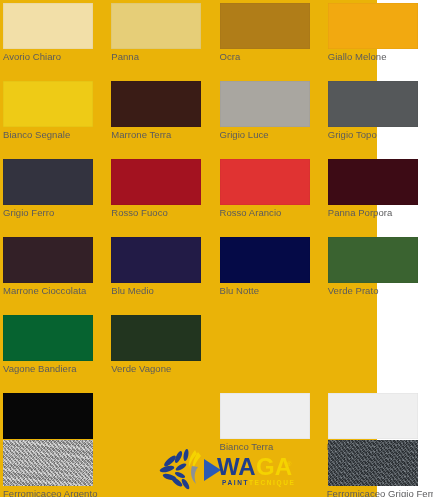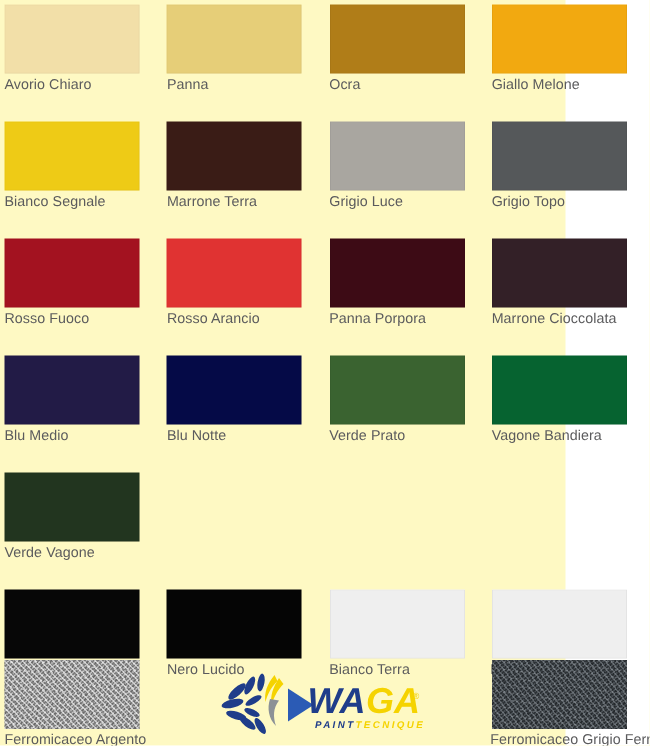--- a/index.html
+++ b/index.html
@@ -14,21 +14,21 @@
     overflow: hidden;
     font-family: "Liberation Sans", sans-serif;
     color: #58585a;
     -webkit-font-smoothing: antialiased;
   }
 
   #chart {
     position: relative;
     width: 377px;
     height: 497px;
-    background: #fef9c3;
+    background: #eab308;
   }
 
   
   .grid {
     position: absolute;
     left: 0;
     top: 0;
     width: 433px;
     display: flex;
     flex-wrap: wrap;
@@ -102,25 +102,24 @@
   }
   .bcell.c0 { left: 0; }
   .bcell.c1 { left: 108.25px; }
   .bcell.c2 { left: 216.5px; }
   .bcell.c3 { left: 324.75px; }
   .bcell.c3 .label { left: 2px; }
 
   
   .logo {
     position: absolute;
-    left: 146px;
+    left: 158px;
     top: 444px;
     width: 136px;
     height: 46px;
-    font-style: italic;
   }
   .logo svg { display: block; }
 </style>
 </head>
 <body>
 
 <div id="chart">
 
   <div class="grid">
 
@@ -157,20 +156,24 @@
     <div class="cell">
       <span class="swatch" style="background:#A9A6A0"></span>
       <span class="label">Grigio Luce</span>
     </div>
 
     <div class="cell">
       <span class="swatch" style="background:#55585A"></span>
       <span class="label">Grigio Topo</span>
     </div>
 
+    <div class="cell">
+      <span class="swatch" style="background:#33333F"></span>
+      <span class="label">Grigio Ferro</span>
+    </div>
 
     <div class="cell">
       <span class="swatch" style="background:#A31220"></span>
       <span class="label">Rosso Fuoco</span>
     </div>
 
     <div class="cell">
       <span class="swatch" style="background:#E03332"></span>
       <span class="label">Rosso Arancio</span>
     </div>
@@ -211,24 +214,20 @@
       <span class="swatch" style="background:#22351F"></span>
       <span class="label">Verde Vagone</span>
     </div>
 
   </div>
 
   <div class="bottomrow" style="top:390px">
     <div class="bcell c0">
       <span class="swatch" style="background:#070707"></span>
       <span class="label">Nero Opaco</span>
-    </div>
-    <div class="bcell c1">
-      <span class="swatch" style="background:#050505"></span>
-      <span class="label">Nero Lucido</span>
     </div>
     <div class="bcell c2">
       <span class="swatch" style="background:#EFEFEF"></span>
       <span class="label">Bianco Terra</span>
     </div>
     <div class="bcell c3">
       <span class="swatch" style="background:#EFEFEF"></span>
       <span class="label">Bianco Lucido</span>
     </div>
   </div>

